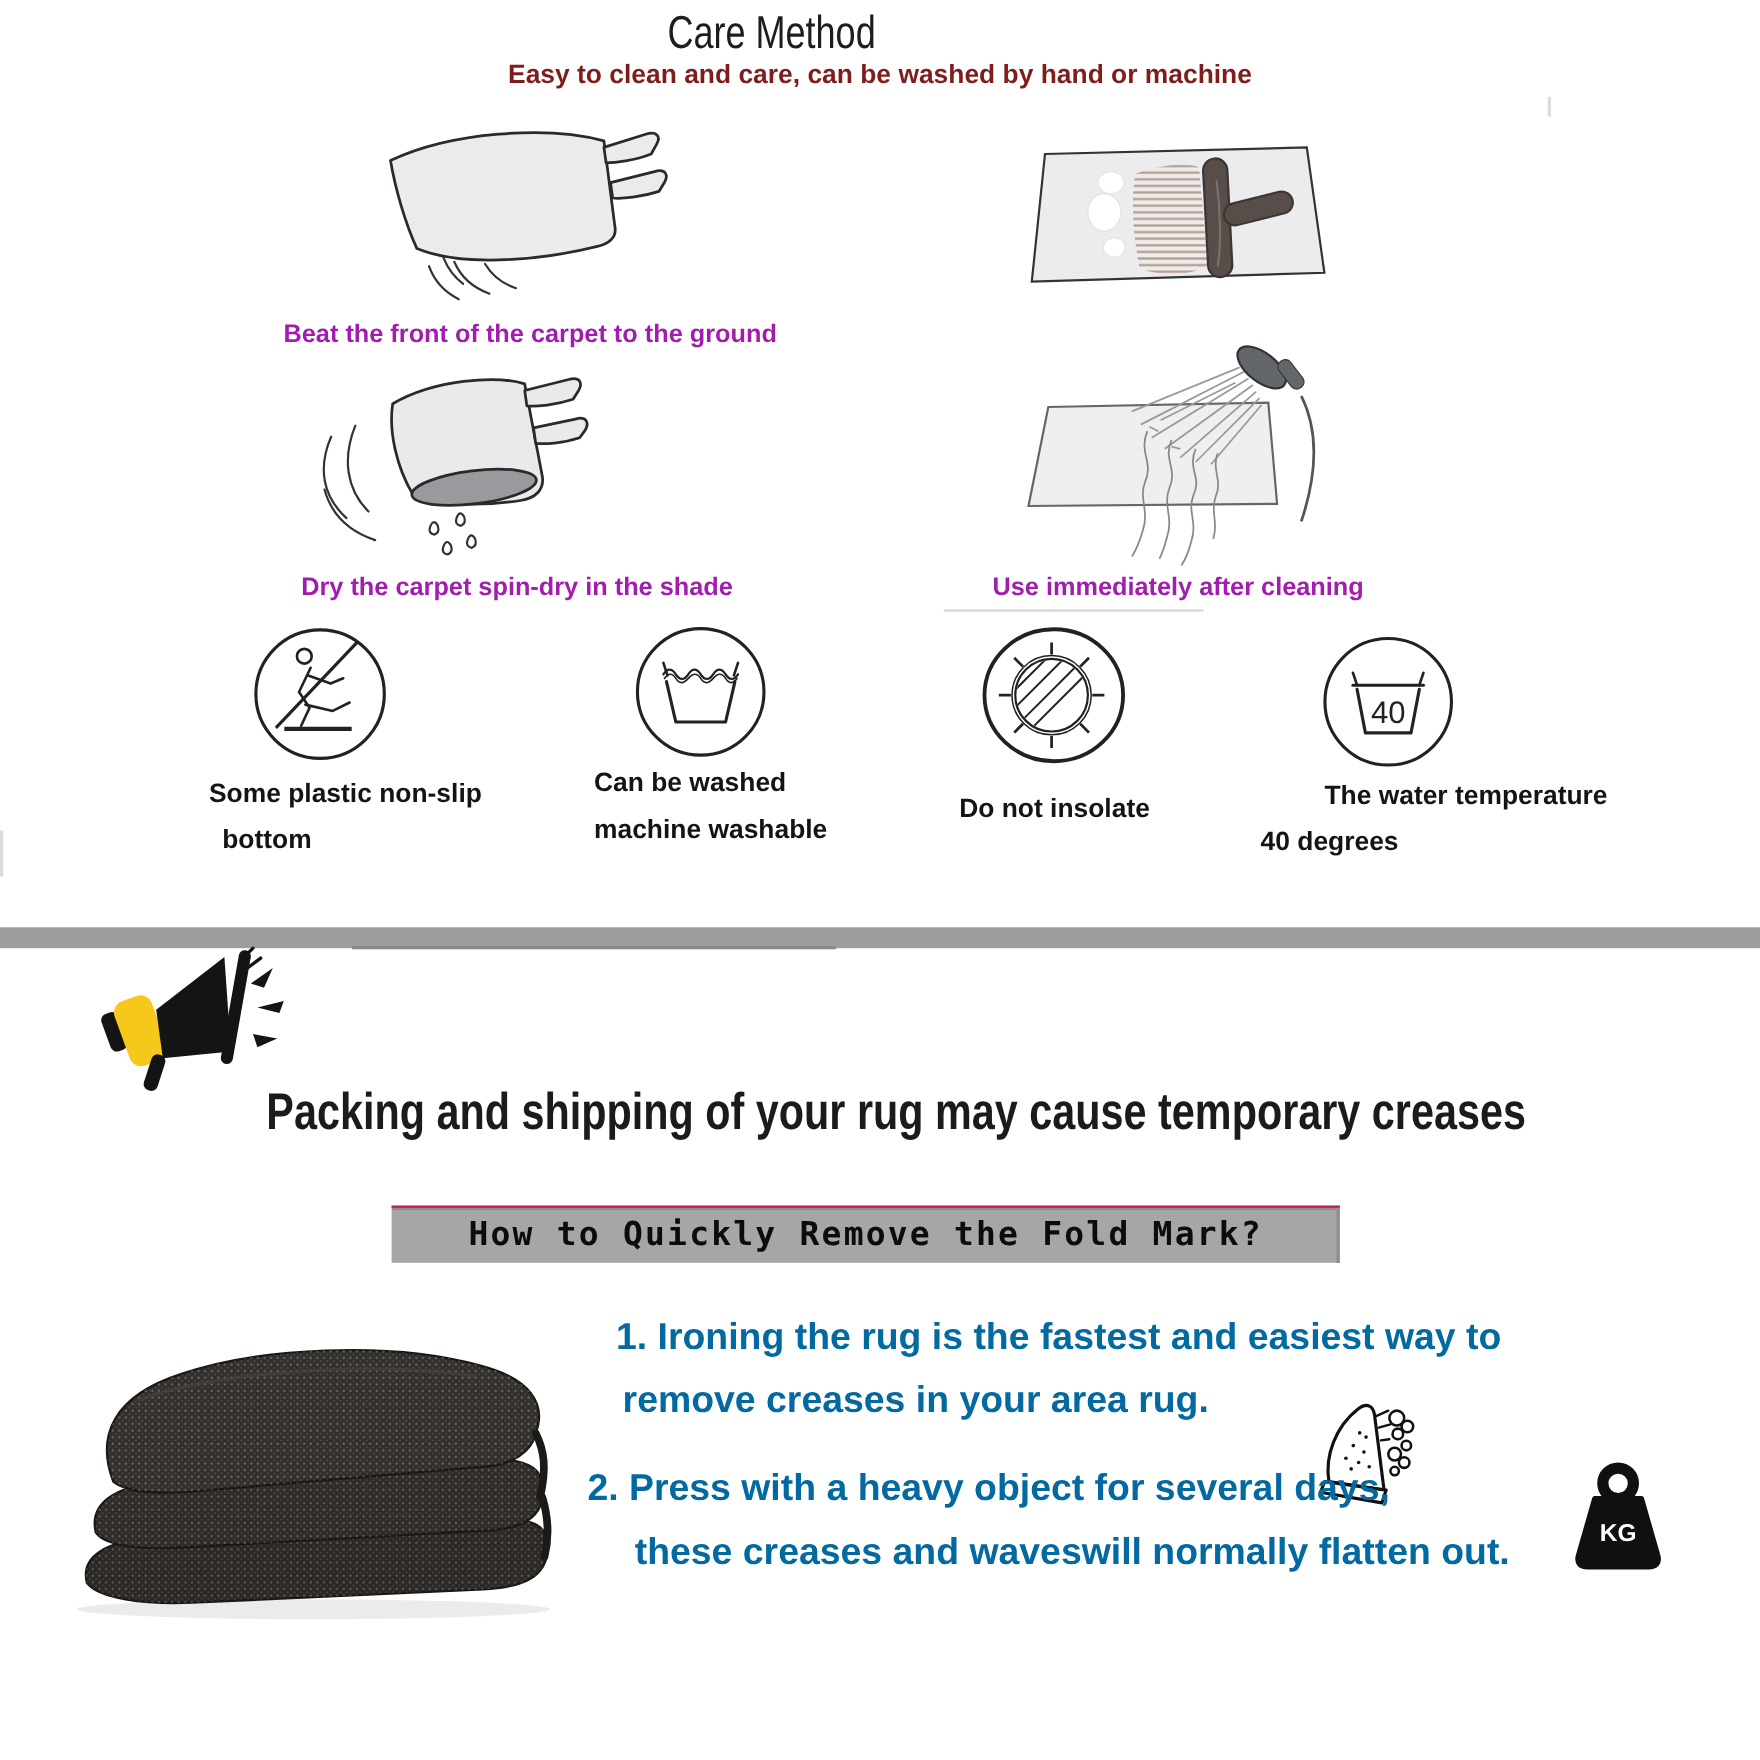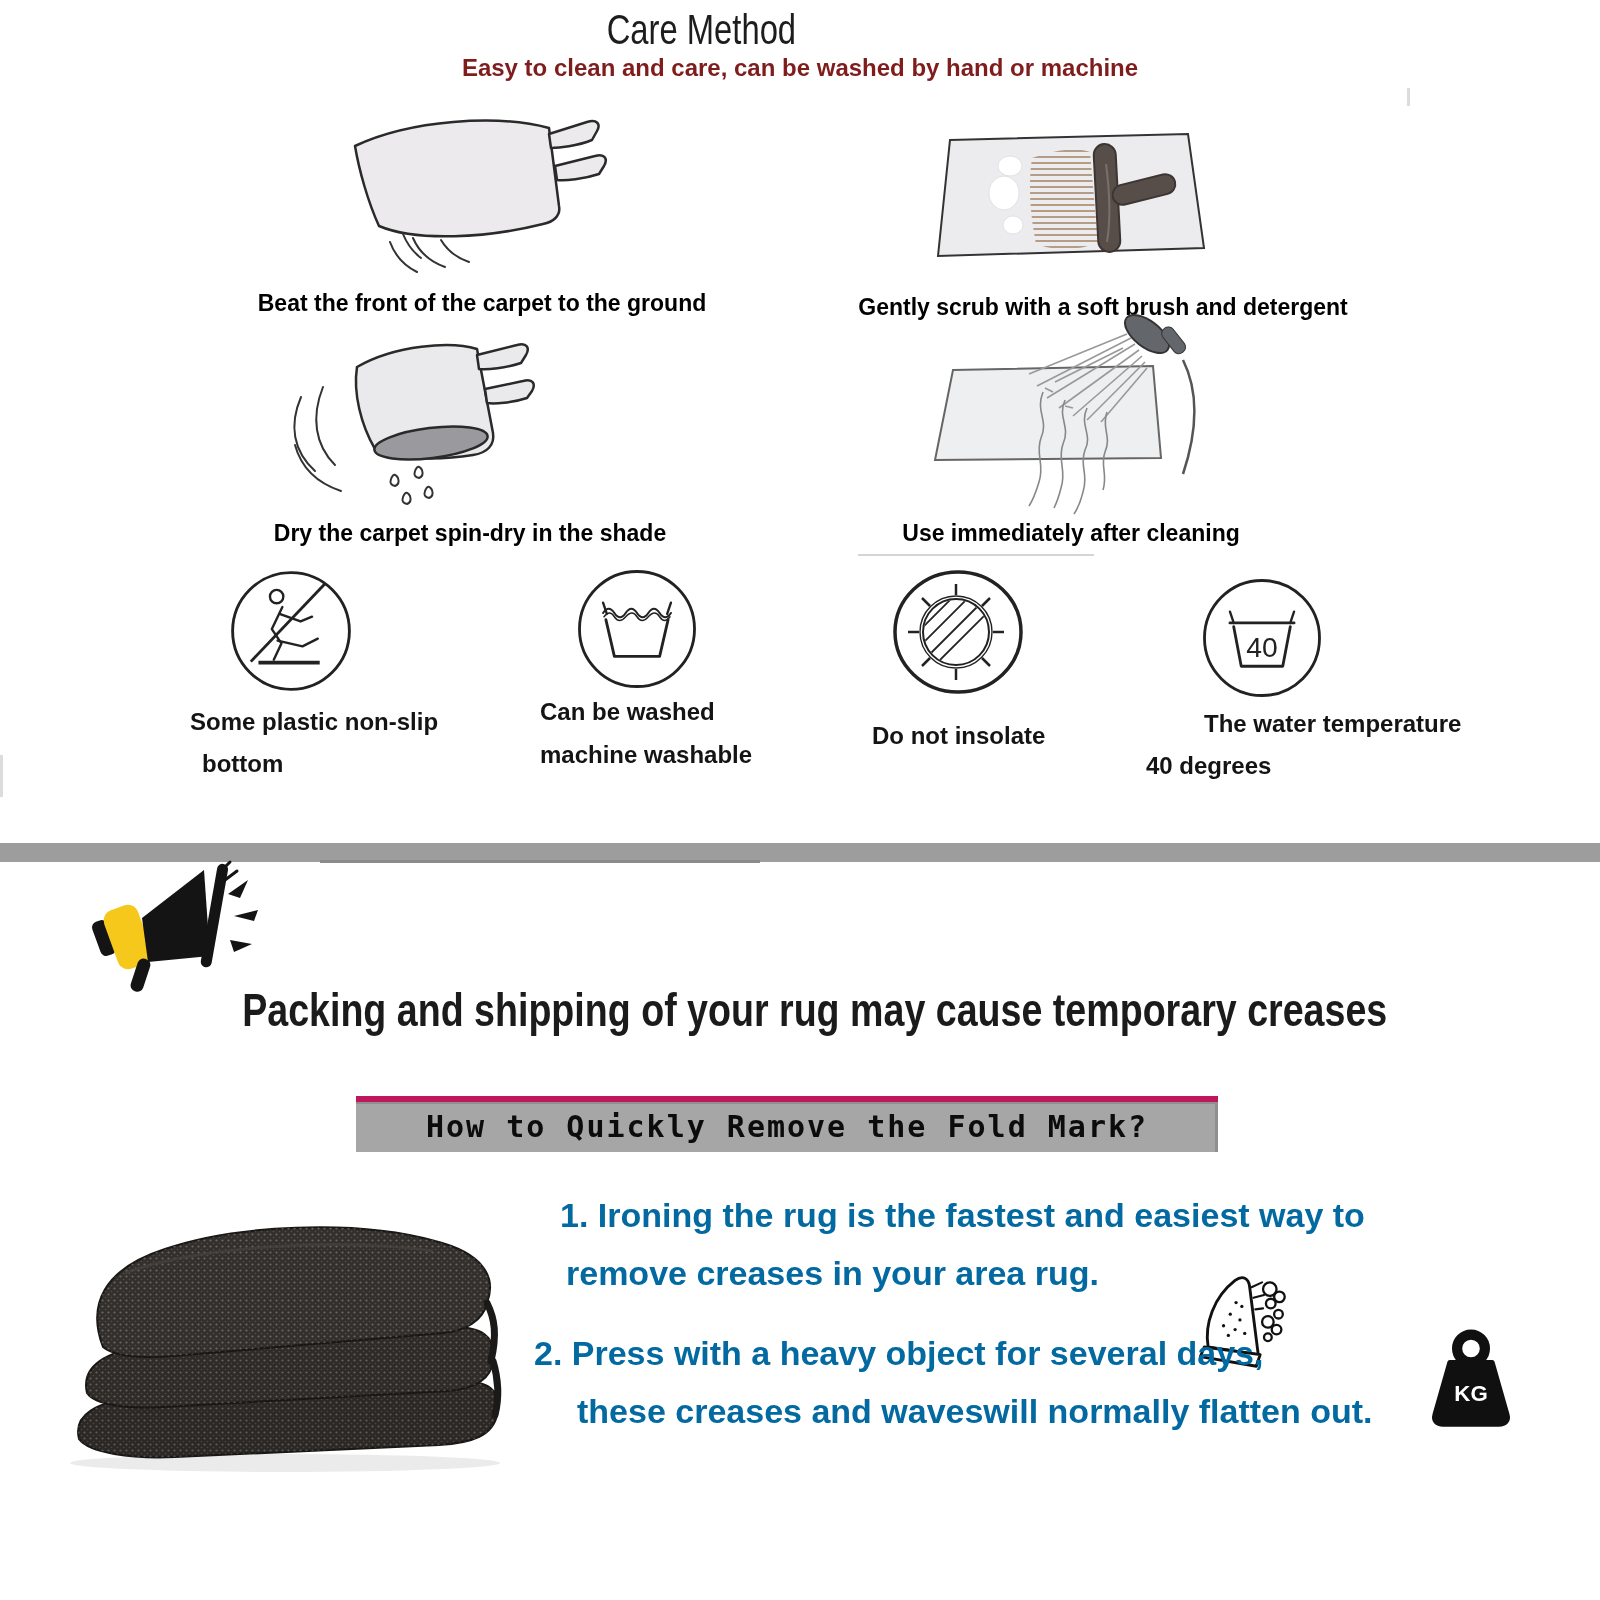--- a/index.html
+++ b/index.html
@@ -6,29 +6,29 @@
   #canvas{
     position:relative;width:1600px;height:1600px;background:#fff;overflow:hidden;
     font-family:"Liberation Sans",sans-serif;color:#161616;
   }
   .abs{position:absolute;}
   .center-x{transform:translateX(-50%);white-space:nowrap;}
   .title-wrap{top:6px;left:0;width:1327px;text-align:center;padding-left:38px;}
   .title-text{display:inline-block;font-size:42px;font-weight:400;color:#1d1d1d;
     transform:scaleX(.78);transform-origin:center;letter-spacing:0px;}
   .subtitle{top:54px;left:0;width:1600px;text-align:center;font-size:24px;font-weight:700;color:#7f1d1d;}
-  .step-caption{font-size:23px;font-weight:700;color:#000000;}
+  .step-caption{font-size:23px;font-weight:700;color:#a21caf;}
   .symbol-caption{font-size:24px;font-weight:700;color:#141414;white-space:nowrap;}
   .divider{top:843px;left:0;width:1600px;height:19px;background:#9d9d9d;}
   .divider-seam{top:860px;left:320px;width:440px;height:3px;background:#8b8b8b;}
   .headline-wrap{top:982px;left:0;width:1630px;text-align:center;}
   .headline-text{display:inline-block;font-size:47px;font-weight:700;color:#1b1b1b;
     transform:scaleX(.80);transform-origin:center;}
   .banner{top:1096px;left:356px;width:862px;height:50px;background:#a6a6a6;
-    border-top:6px solid #be185d;box-shadow:-3px 2px 0 #8f8f8f inset;
+    border-top:2px solid #be185d;box-shadow:-3px 2px 0 #8f8f8f inset;
     text-align:center;line-height:50px;font-family:"DejaVu Sans Mono",monospace;
     font-size:30px;font-weight:700;letter-spacing:2px;color:#0c0c0c;white-space:nowrap;}
   .tip{font-size:34px;font-weight:700;color:#0369a1;white-space:nowrap;}
   .underline{background:#d5d5d5;height:2px;}
   .stray{background:#dcdcdc;}
 </style>
 </head>
 <body>
 
 <div id="canvas">
@@ -63,21 +63,20 @@
       <ellipse cx="84" cy="69" rx="15" ry="17" fill="#fff" stroke="#e2e2e2"></ellipse>
       <ellipse cx="93" cy="101" rx="10" ry="9" fill="#fff" stroke="#e2e2e2"></ellipse>
     </g>
     <path d="M112,34 C140,24 160,24 170,28 L178,118 C158,128 132,126 116,120 C110,90 108,60 112,34 Z" fill="url(#bristlePat)"></path>
     <g>
       <rect x="176" y="20" width="22" height="108" rx="11" fill="#574e4a" stroke="#3c3532" stroke-width="2" transform="rotate(-3 187 74)"></rect>
       <rect x="192" y="56" width="64" height="20" rx="10" fill="#574e4a" stroke="#3c3532" stroke-width="2" transform="rotate(-14 222 66)"></rect>
       <path d="M186,40 C190,70 190,100 187,118" stroke="#7a6f69" stroke-width="2" fill="none"></path>
     </g>
   </svg>
-  <div class="abs step-caption center-x" style="left:1103px;top:294px">Gently scrub with a soft brush and detergent</div>
 
   <svg class="abs" style="left:265px;top:333px;width:335px;height:192px" viewBox="0 0 335 192">
     <path d="M92,34 C130,12 186,8 212,16 L228,100 C230,112 222,120 208,122 C170,128 130,126 110,116 C96,92 88,60 92,34 Z" fill="#eaeaed" stroke="#2a2a2a" stroke-width="2.5" stroke-linejoin="round"></path>
     <ellipse cx="166" cy="110" rx="57" ry="15" fill="#9a999e" stroke="#2a2a2a" stroke-width="2.5" transform="rotate(-7 166 110)"></ellipse>
     <path d="M212,22 L252,12 C262,9 265,15 261,22 L256,30 C241,35 222,37 214,36 Z" fill="#eaeaed" stroke="#2a2a2a" stroke-width="2.5" stroke-linejoin="round"></path>
     <path d="M220,56 L258,48 C268,45 271,51 267,58 L262,65 C247,70 229,71 222,70 Z" fill="#eaeaed" stroke="#2a2a2a" stroke-width="2.5" stroke-linejoin="round"></path>
     <g stroke="#333" stroke-width="2" fill="none" stroke-linecap="round">
       <path d="M36,64 C24,92 28,118 50,138"></path>
       <path d="M58,54 C46,84 50,112 70,132"></path>
       <path d="M30,112 C36,134 52,150 76,158"></path>

